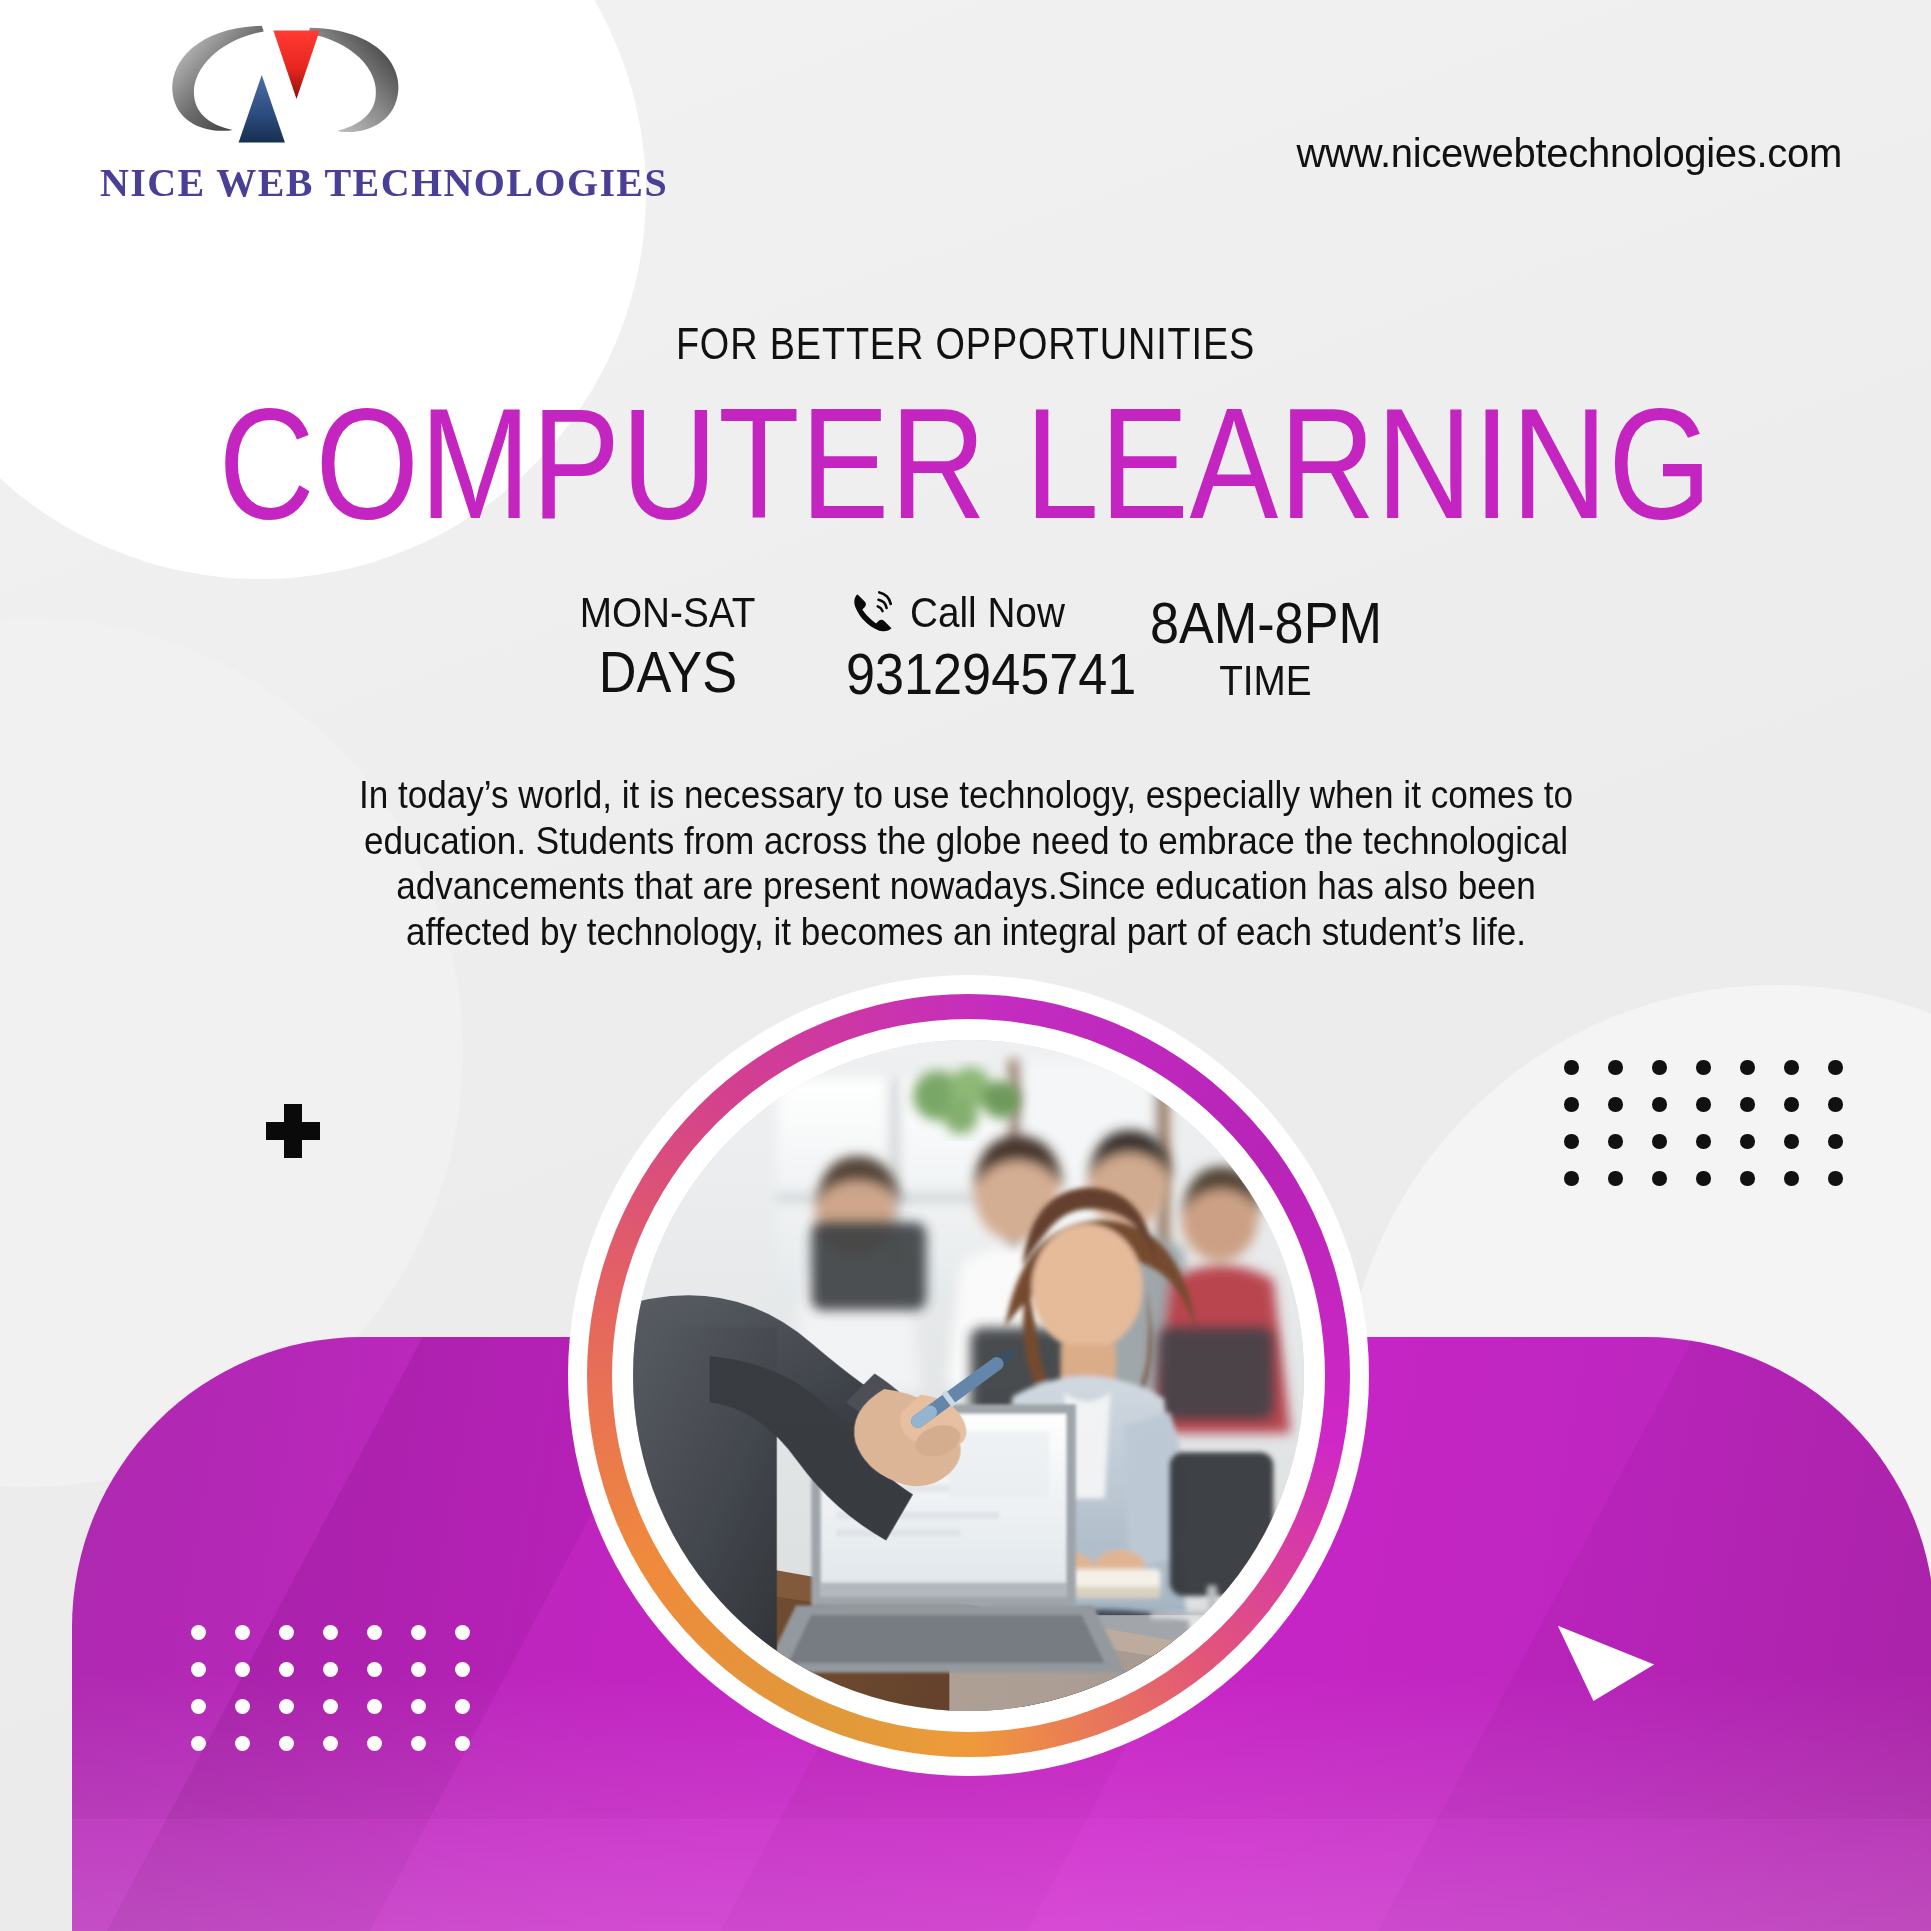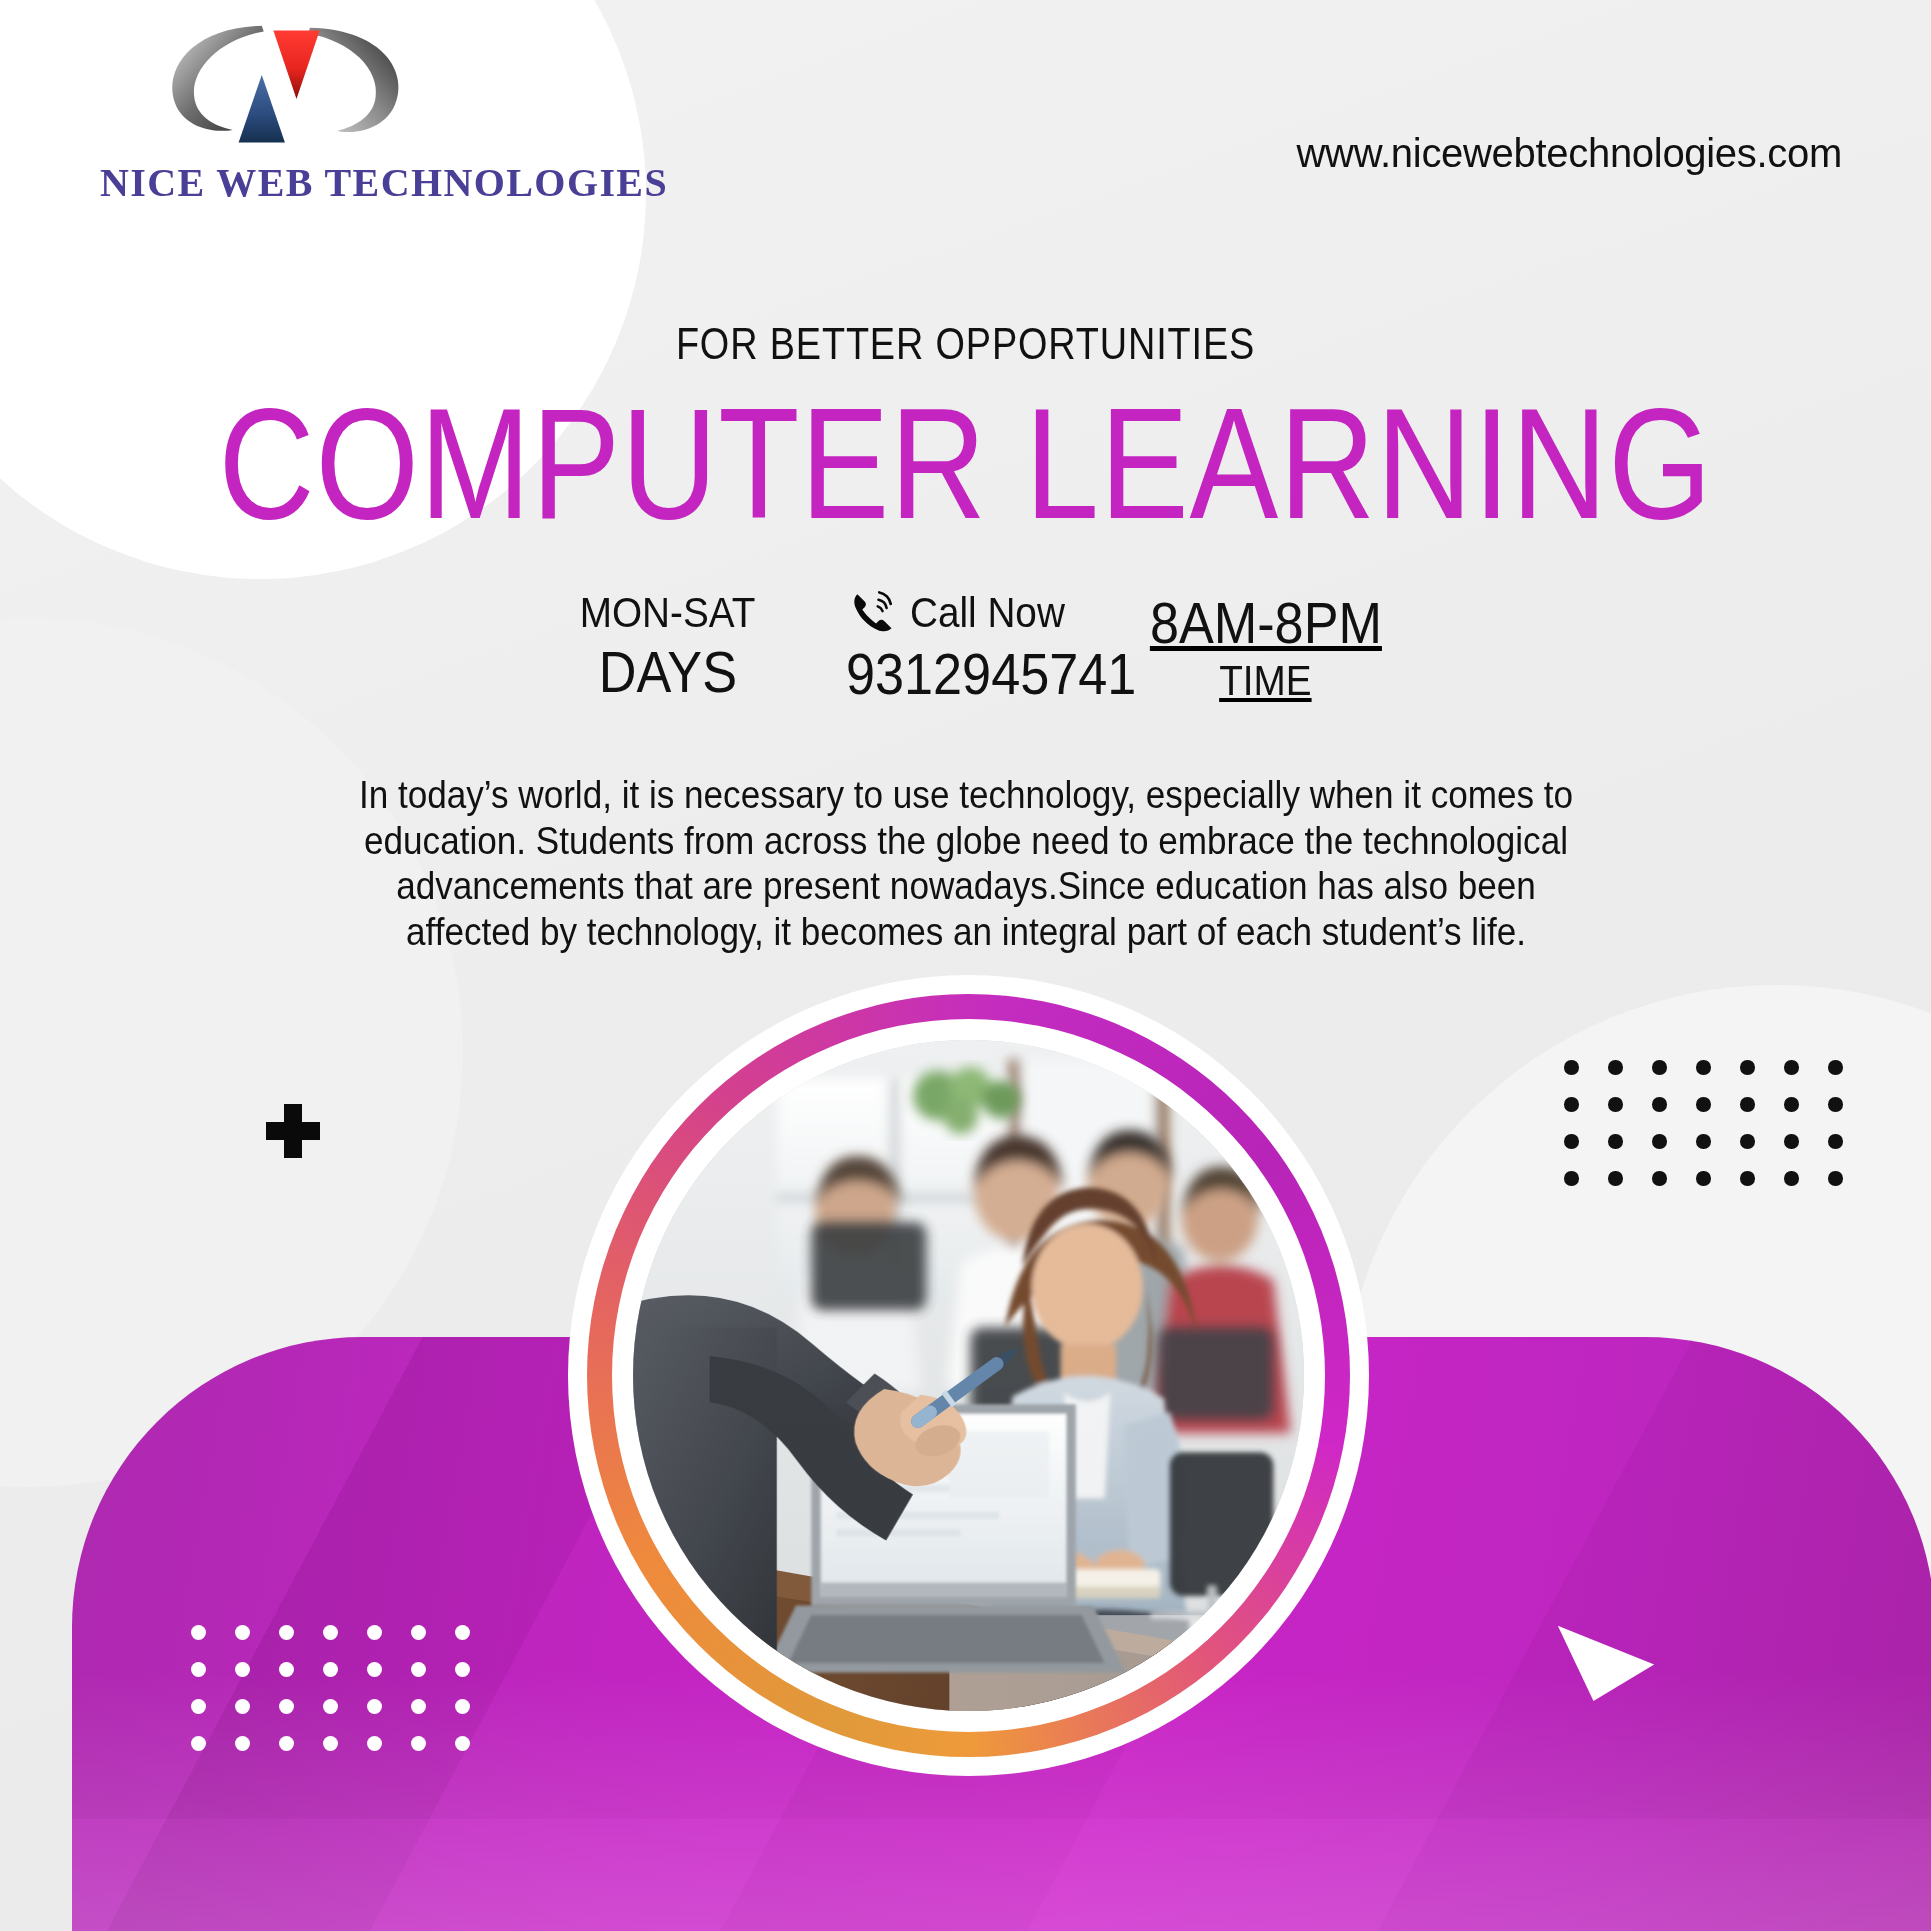--- a/index.html
+++ b/index.html
@@ -74,21 +74,21 @@
 
   
   .contact {
     position:absolute; left:541px; top:579px;
     width:850px; height:135px;
     display:flex; align-items:center;
   }
   .c-col { display:flex; flex-direction:column; justify-content:center; }
   .c-col.days  { width:261px; align-items:center; }
   .c-col.call  { width:338px; align-items:flex-start; padding-left:48px; }
-  .c-col.time  { width:251px; align-items:center;text-decoration:underline; }
+  .c-col.time  { width:251px; align-items:center; }
   .c-sep { width:3.9px; background:#111; margin:3.9px 0; flex:none; }
 
   .c-top {
     font-size:43px; color:#111; letter-spacing:0px;
     transform:scaleX(0.9); transform-origin:center;
     white-space:nowrap;
   }
   .c-bot {
     font-size:58px; color:#111; letter-spacing:0px;
     transform:scaleX(0.9); transform-origin:center;

